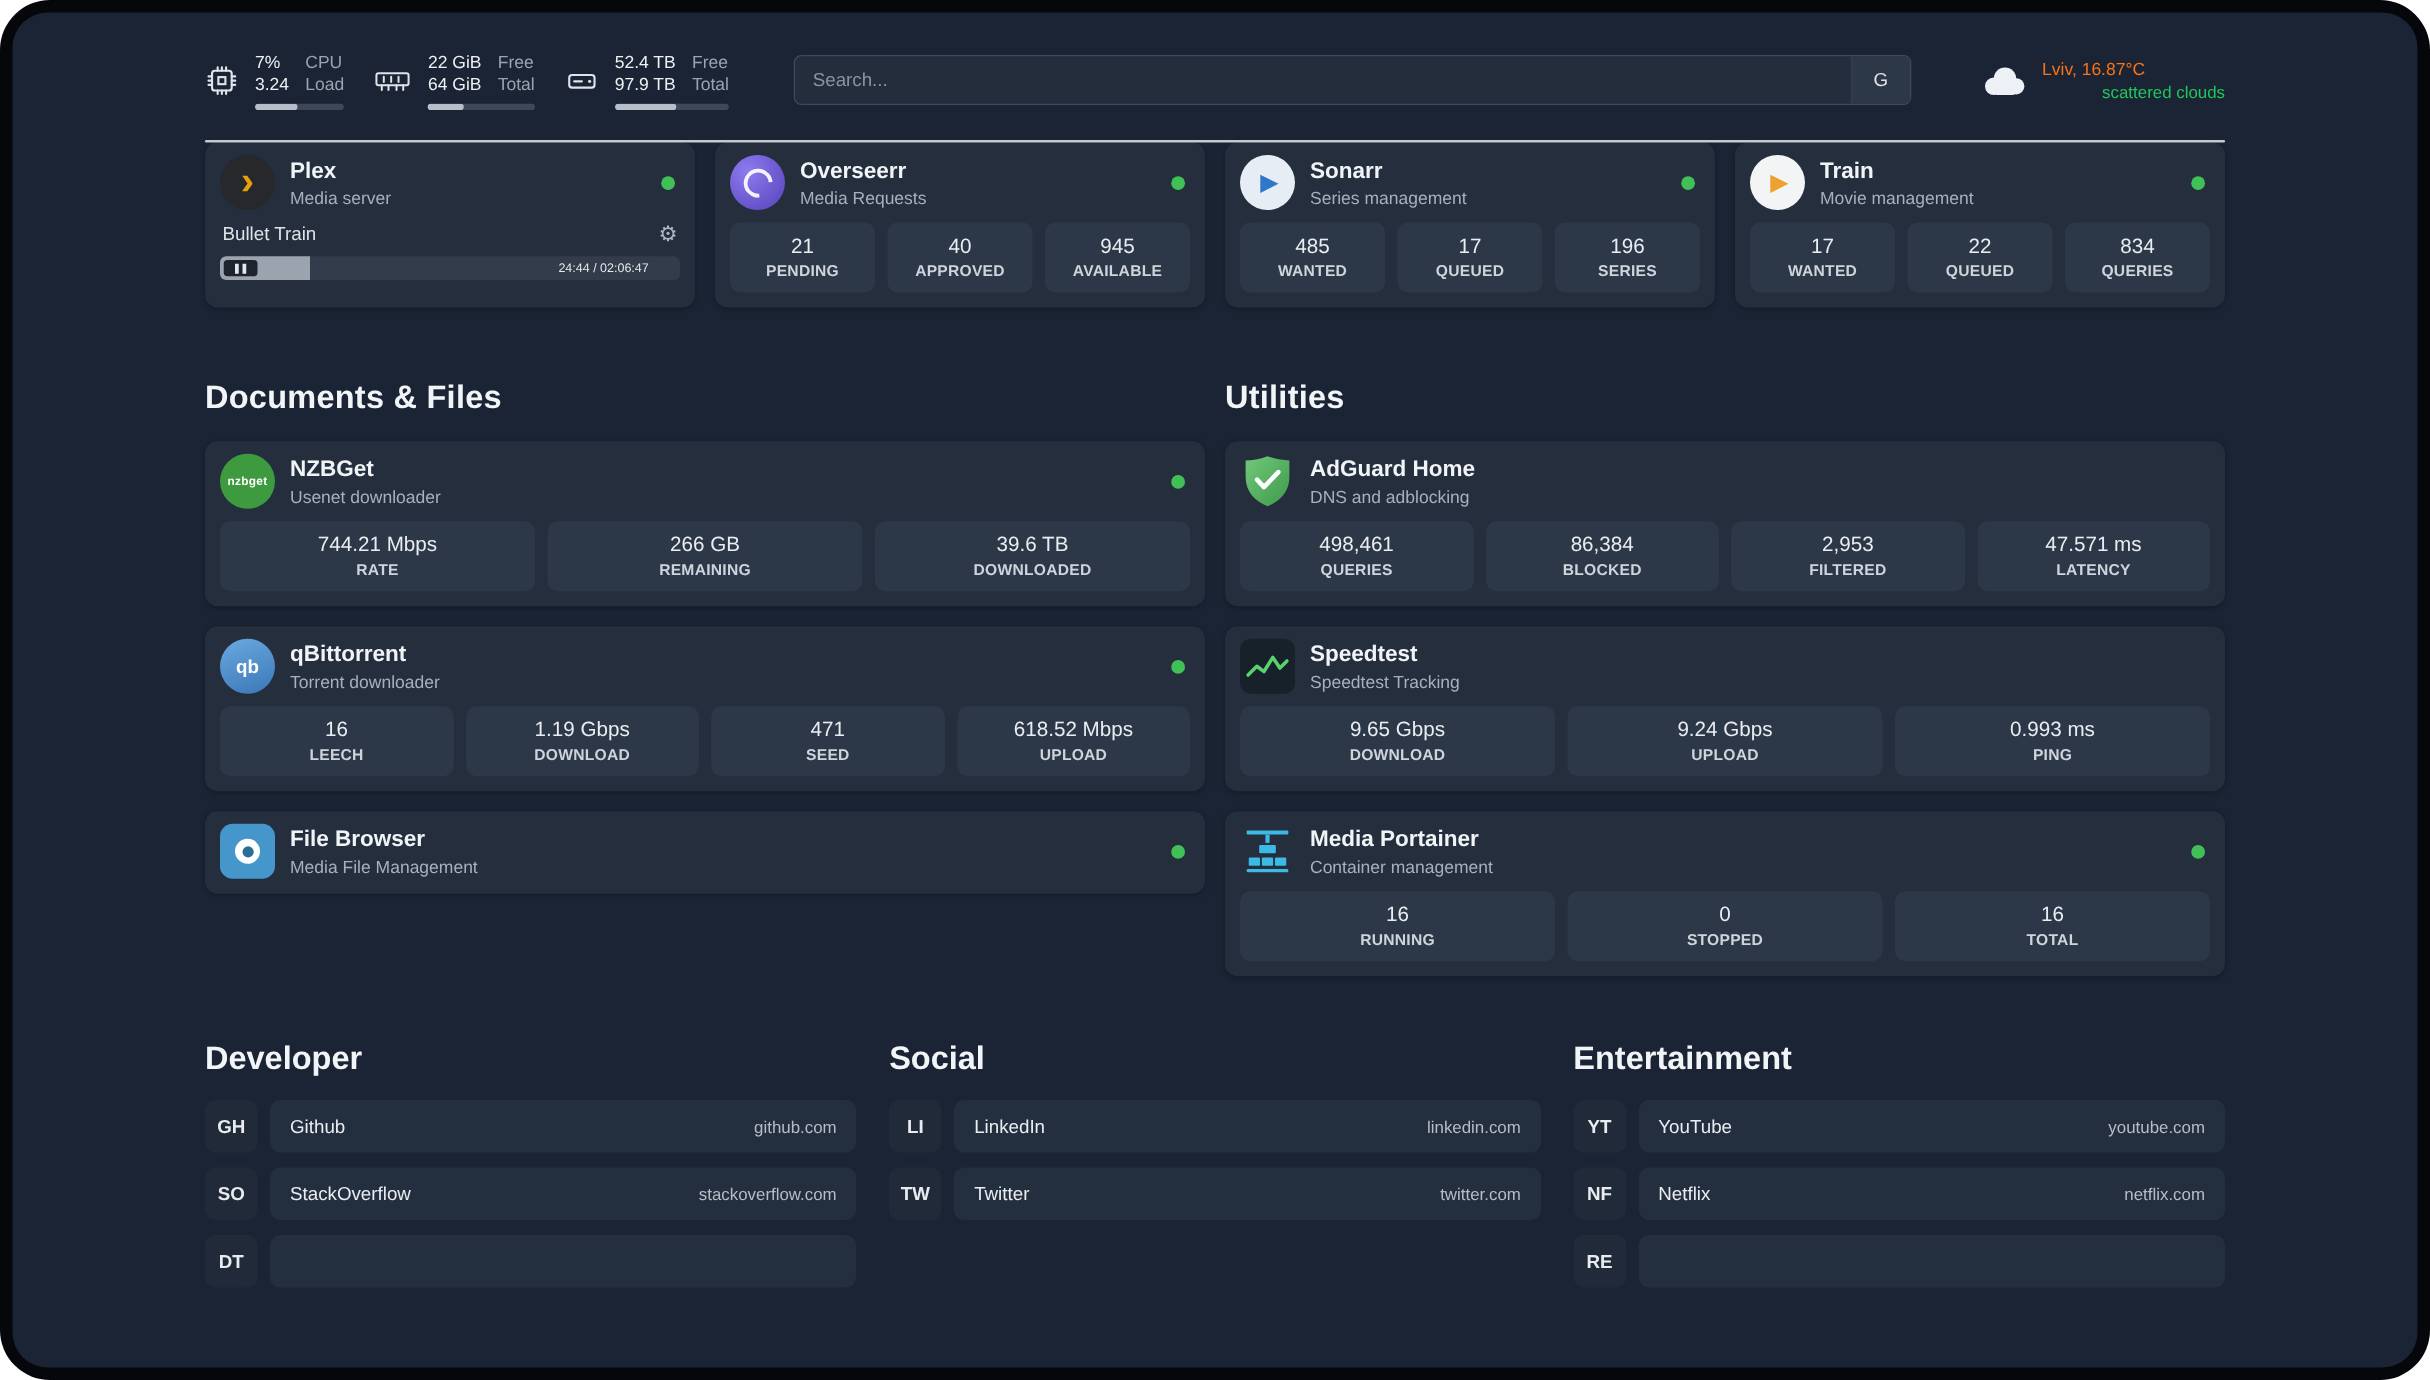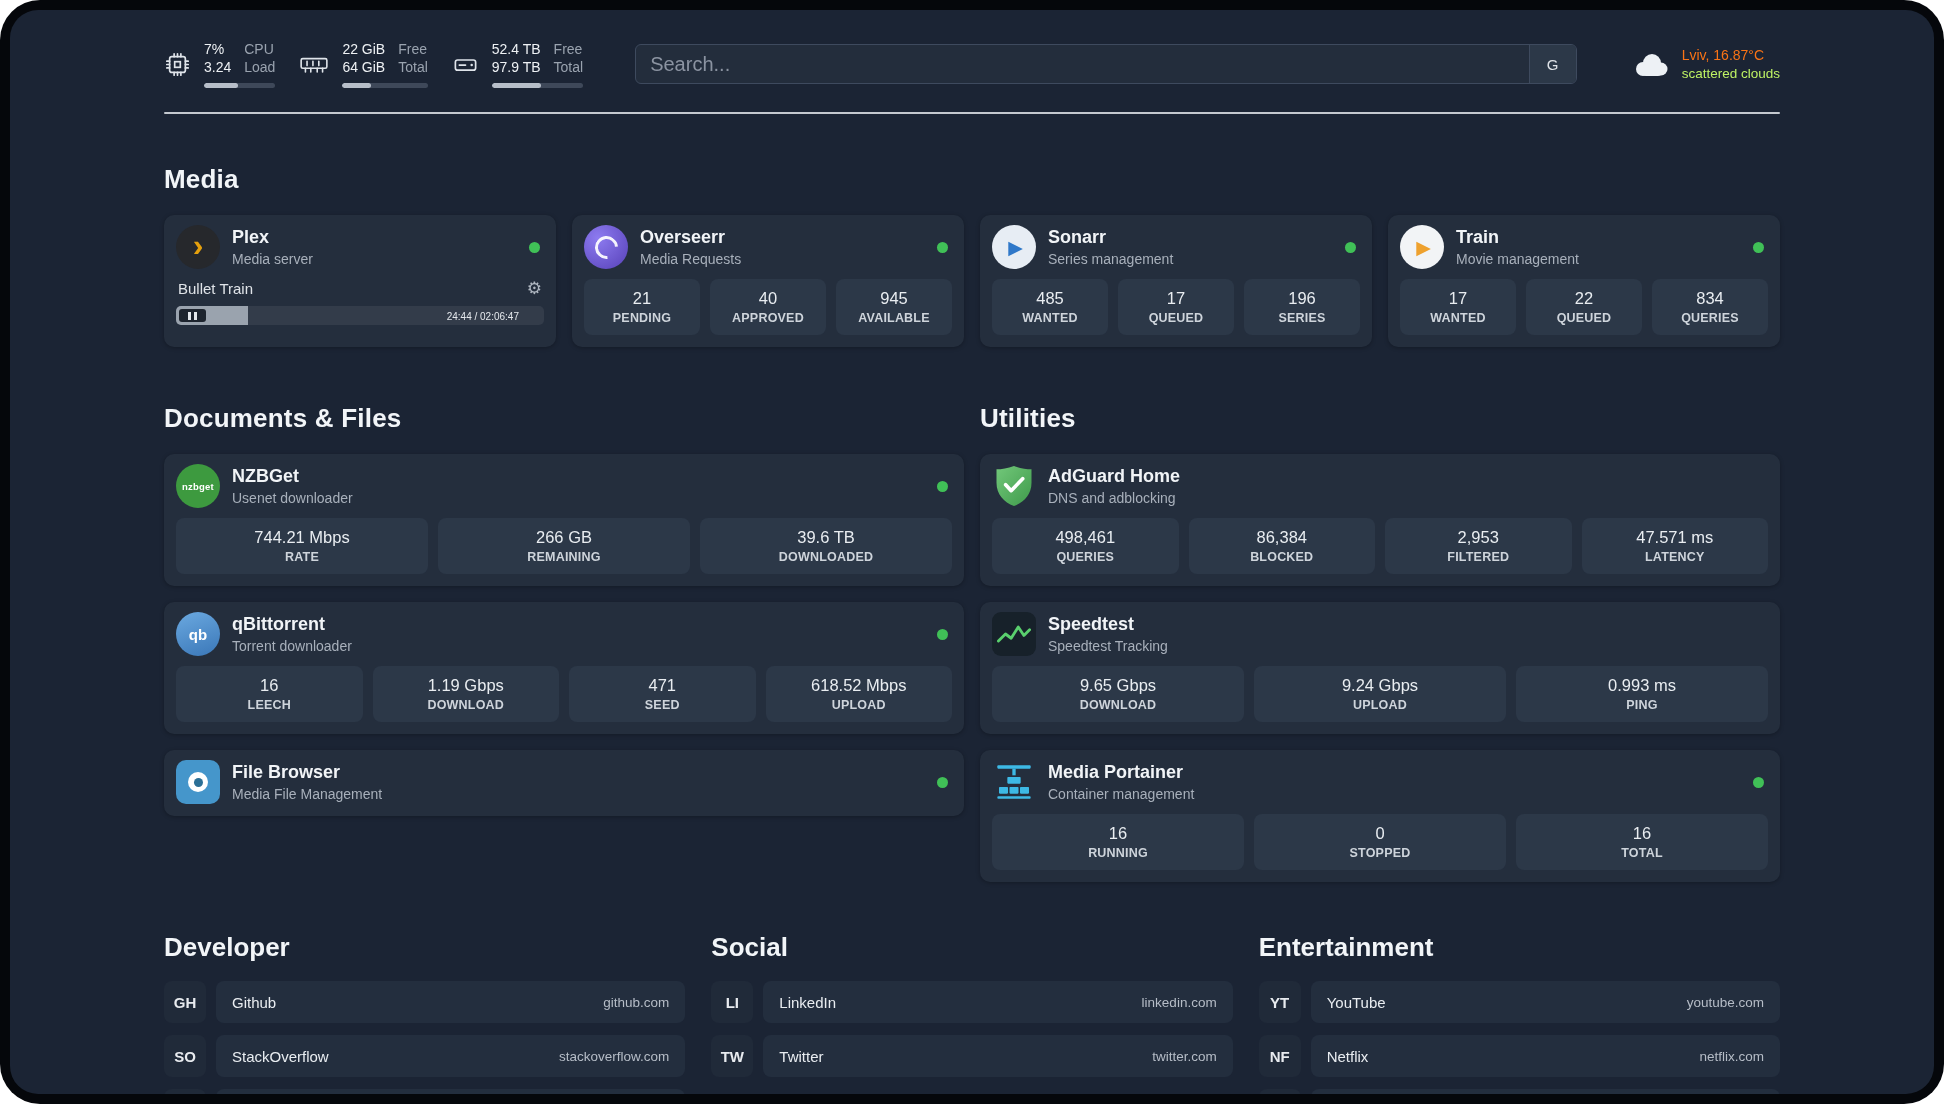--- a/index.html
+++ b/index.html
@@ -21,31 +21,31 @@
   .sysgroup .col-b{grid-area:b;}
   .syscol{display:flex;flex-direction:column;line-height:1.3;font-size:14px;}
   .syscol.values{color:#eef1f4;}
   .syscol.labels{color:#9aa3af;}
   .meter{grid-area:bar;height:5px;background:#3e4859;border-radius:3px;overflow:hidden;}
   .meter i{display:block;height:100%;background:#b7bec9;border-radius:3px;}
 
   .searchwrap{flex:1;position:relative;height:40px;margin:0 28px;}
   .searchwrap input{
     width:100%;height:100%;box-sizing:border-box;background:#232d3c;border:1px solid #3e4a5e;
-    border-radius:6px;padding:0 60px 0 14px;color:#e9ecef;font-size:20px;outline:none;
+    border-radius:6px;padding:0 60px 0 14px;color:#e9ecef;font-size:15px;outline:none;
     font-family:"Liberation Sans","DejaVu Sans",sans-serif;}
   .searchwrap input::placeholder{color:#8b93a1;}
   .engine{position:absolute;top:1px;right:1px;bottom:1px;width:46px;background:#2c3848;
     border-left:1px solid #3e4a5e;border-radius:0 5px 5px 0;display:flex;align-items:center;
     justify-content:center;font-size:15px;color:#dfe3e8;cursor:pointer;}
 
   .weather{display:flex;align-items:center;gap:11px;}
   .weather .wtext{display:flex;flex-direction:column;line-height:1.35;}
   .weather .loc{font-size:14px;color:#f97316;}
-  .weather .cond{font-size:13.5px;color:#bef264;}
+  .weather .cond{font-size:13.5px;color:#22c55e;margin-left:48px;}
 
   .divider{margin-top:24px;height:2px;background:#dce0e5;border-radius:2px;opacity:.88;}
 
   
   .section-title{font-size:26px;font-weight:600;color:#f2f5f8;margin:50px 0 20px 0;letter-spacing:.2px;}
 
   .media-grid{display:grid;grid-template-columns:repeat(4,1fr);gap:16px;}
   .twocol{display:grid;grid-template-columns:1fr 1fr;gap:16px;align-items:start;margin-top:6px;}
   .stack{display:flex;flex-direction:column;gap:16px;}
 
@@ -196,21 +196,20 @@
       </span>
       <span class="wtext">
         <span class="loc">Lviv, 16.87°C</span>
         <span class="cond">scattered clouds</span>
       </span>
     </div>
   </div>
 
   <div class="divider"></div>
 
-  <div class="section-title">Media</div>
 
   <div class="media-grid">
 
     <article class="card">
       <div class="card-head">
         <span class="app-icon icon-plex">
                 <b>›</b>
               </span>
         <span class="app-meta">
           <span class="app-name">Plex</span>

